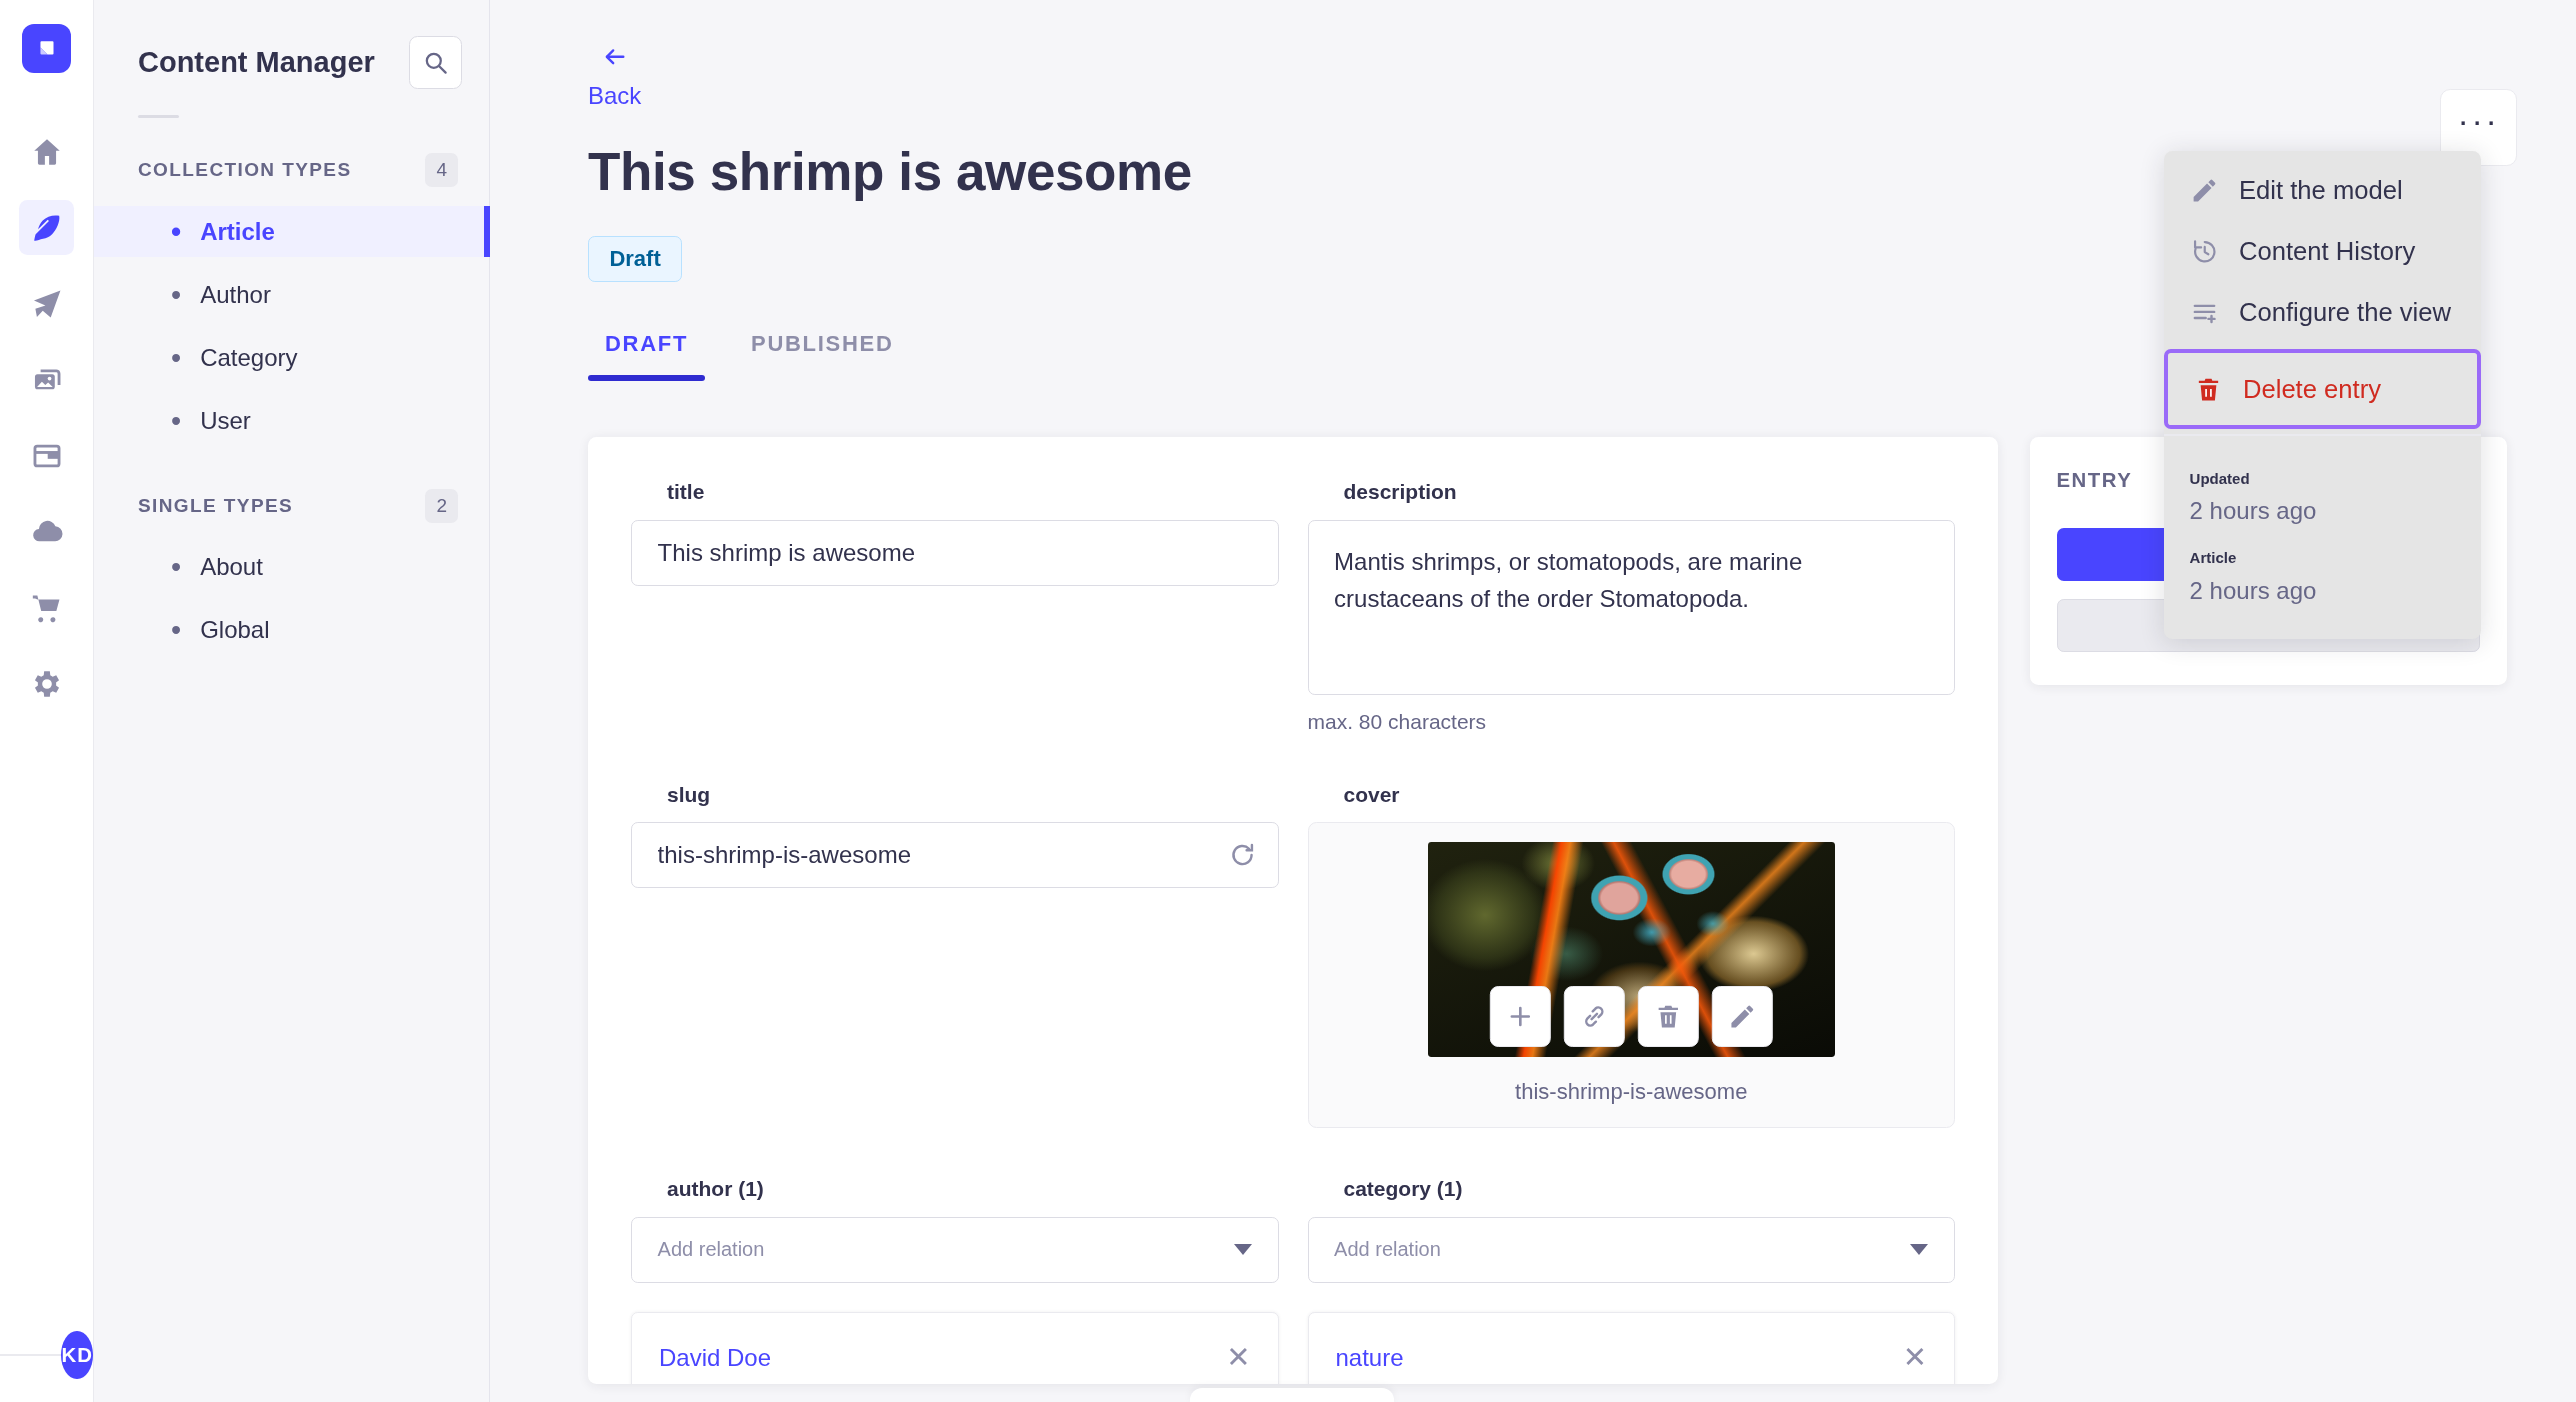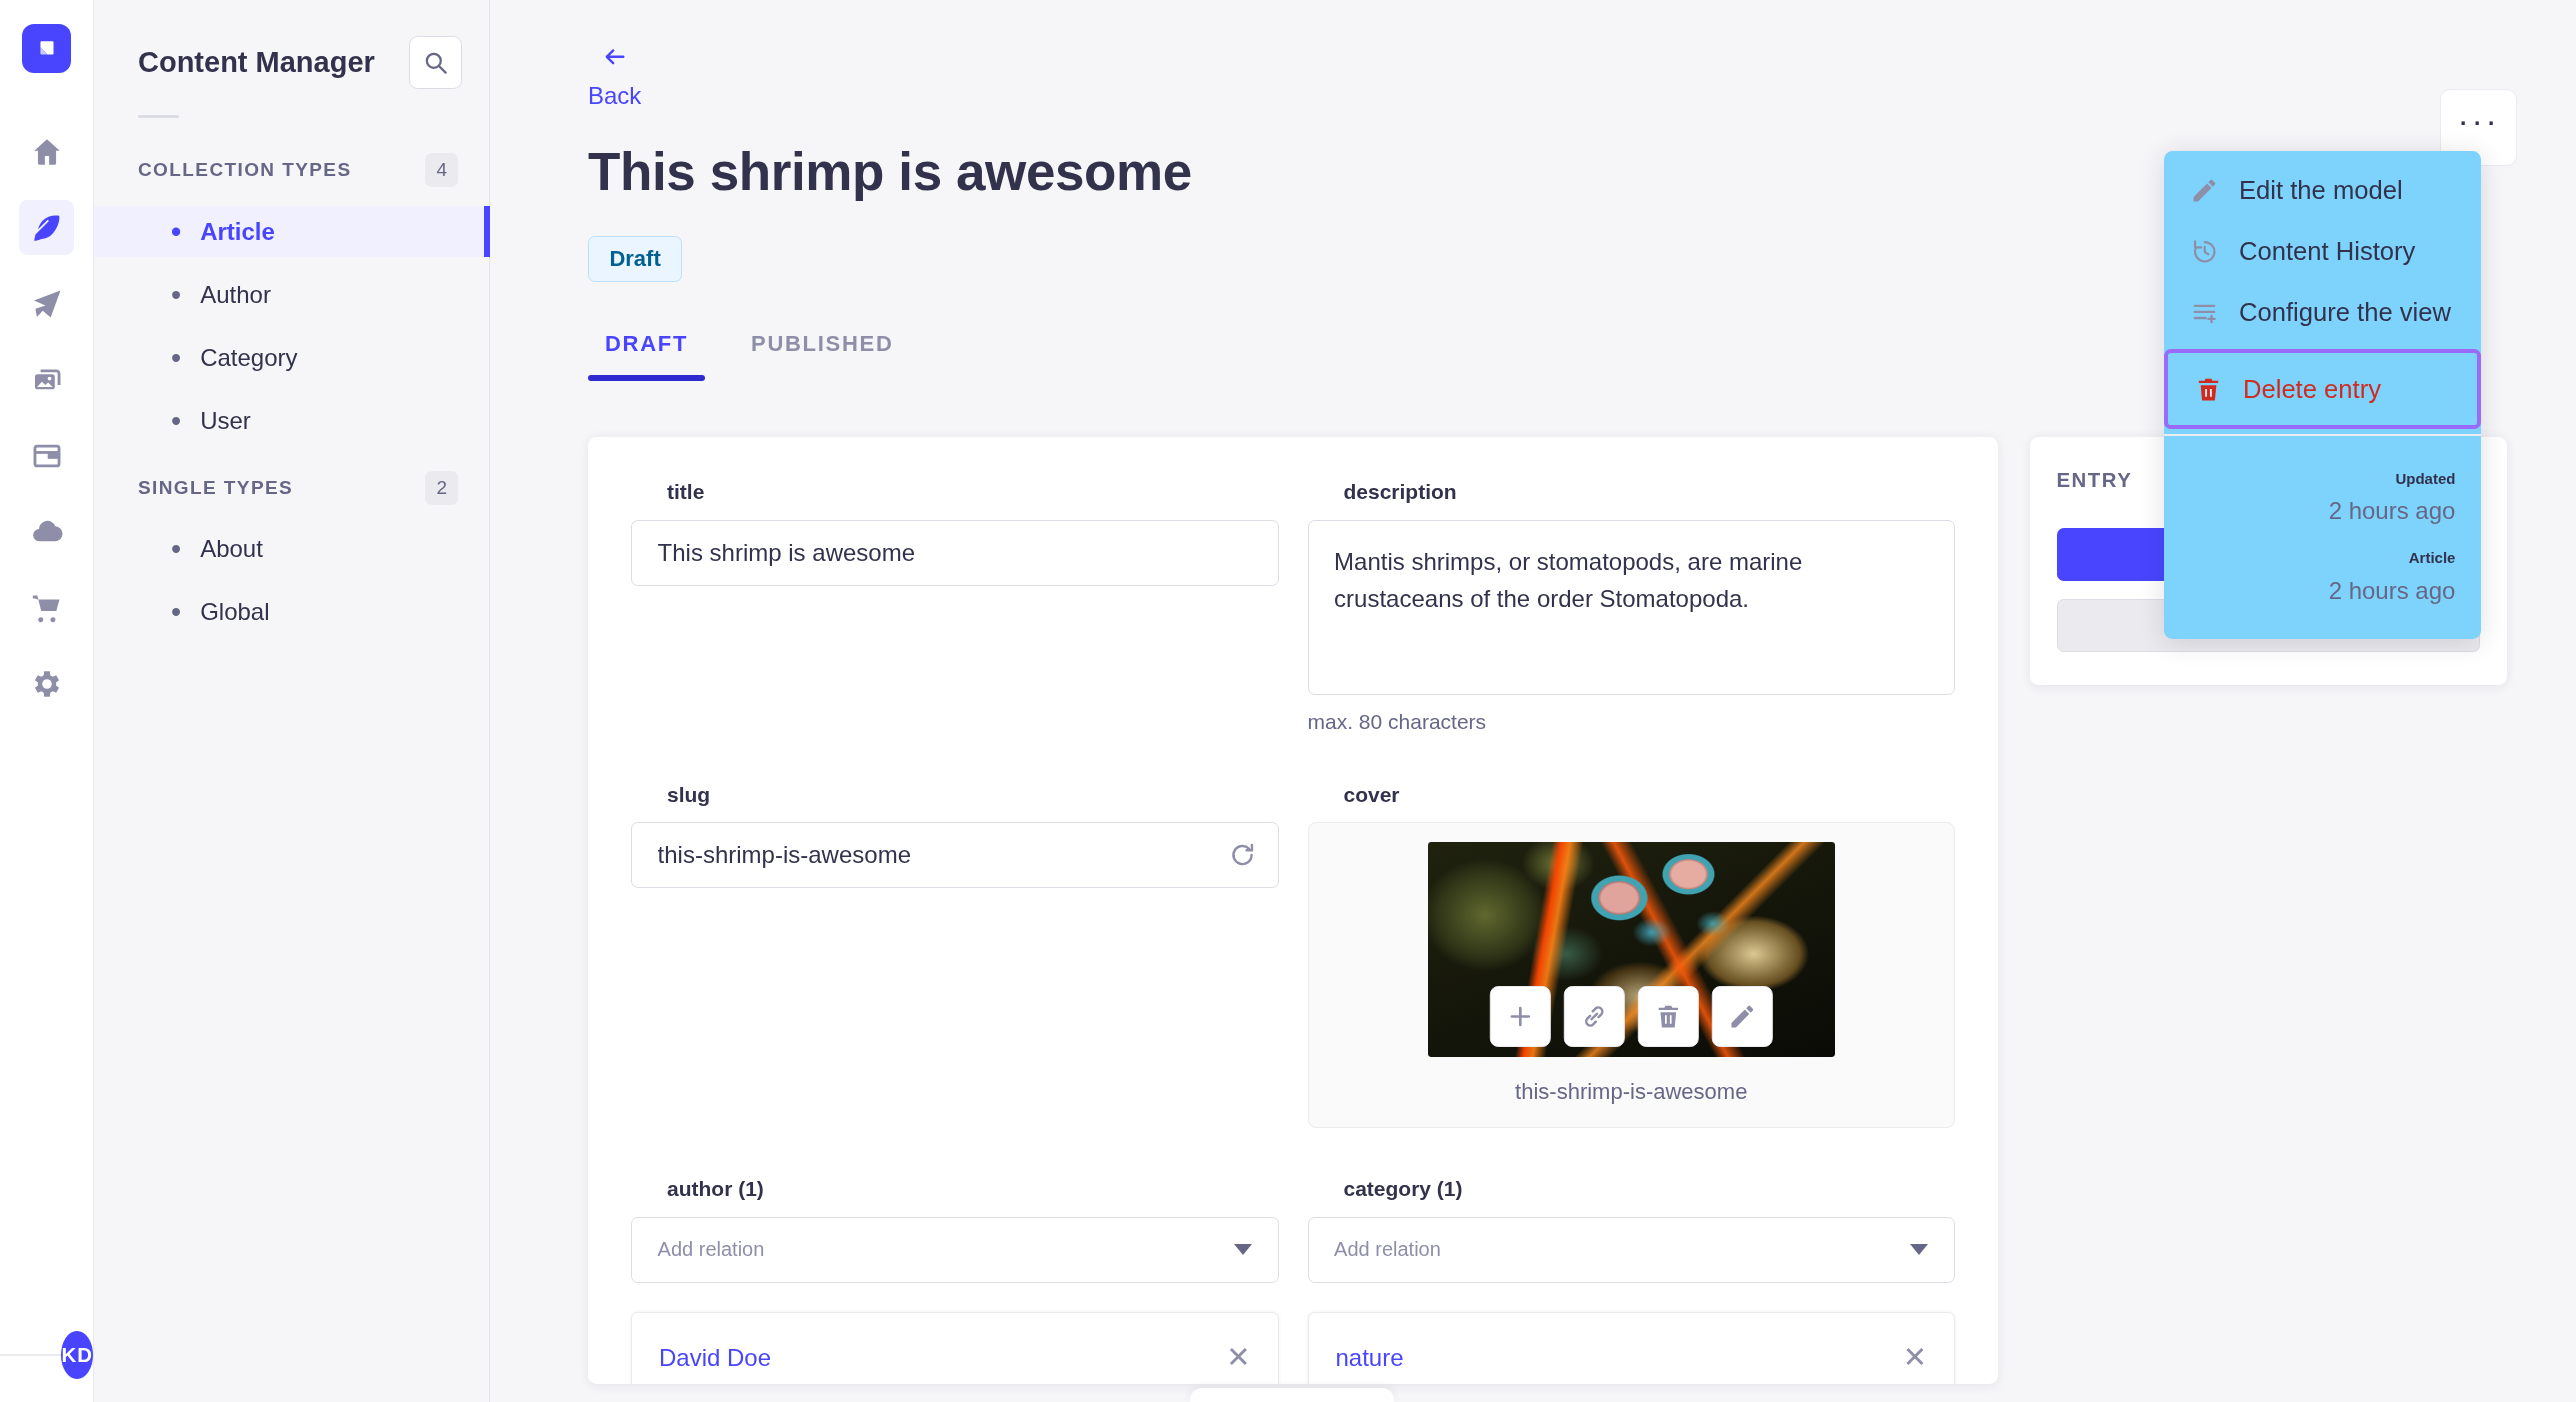--- a/index.html
+++ b/index.html
@@ -116,22 +116,22 @@
   .chip-close { color: #8e8ea9; font-size: 29px; background: none; border: none; line-height: 1; }
 
   
   .entry-col { width: 477px; flex: none; }
   .entry-card { background: #fff; border-radius: 8.5px; box-shadow: 0 1.7px 10.2px rgba(33,33,52,.08); padding: 32px 27px 31px; }
   .entry-title { font-size: 20.4px; font-weight: 700; letter-spacing: 1.5px; color: #666687; }
   .entry-btn-primary { margin-top: 36px; height: 53px; width: 100%; background: #4945ff; border: none; border-radius: 6.8px; }
   .entry-btn-secondary { margin-top: 14.5px; height: 53px; width: 100%; background: #eaeaef; border: 1.7px solid #dcdce4; border-radius: 6.8px; }
 
   
-  .menu { position: absolute; top: 151px; right: 95px; width: 317px; background: #7dd3fc; border-radius: 8.5px;
-          box-shadow: 0 3.4px 25.6px rgba(33,33,52,.14); z-index: 10; padding-top: 8.5px; text-align: right; }
+  .menu { position: absolute; top: 151px; right: 95px; width: 317px; background: #e5e5e5; border-radius: 8.5px;
+          box-shadow: 0 3.4px 25.6px rgba(33,33,52,.14); z-index: 10; padding-top: 8.5px; }
   .menu-item { display: flex; align-items: center; gap: 20.4px; height: 61px; padding: 0 25.6px; font-size: 25.6px; color: #32324d; }
   .menu-item svg { width: 29px; height: 29px; color: #8e8ea9; flex: none; }
   .menu-highlight { border: 4.3px solid #9a6af8; border-radius: 6.8px; margin: 6.8px 0 0; }
   .menu-highlight .menu-item { height: 72px; }
   .menu-item.danger { color: #d02b20; }
   .menu-item.danger svg { color: #d02b20; }
   .menu-sep { height: 1.7px; background: #eaeaef; margin-top: 5.1px; }
   .menu-meta { padding: 10.2px 25.6px 34px; }
   .meta-label { font-size: 15px; font-weight: 700; color: #32324d; margin-top: 24px; }
   .meta-value { font-size: 24px; color: #666687; margin-top: 10.2px; }
@@ -234,21 +234,21 @@
       <div class="nav-item">
         <span class="bullet">•</span>
         <span>Category</span>
       </div>
       <div class="nav-item">
         <span class="bullet">•</span>
         <span>User</span>
       </div>
     </div>
 
-    <div class="section-head" style="margin-top:4px;">
+    <div class="section-head" style="margin-top:22px;">
       <span class="section-label">SINGLE TYPES</span>
       <span class="count-badge">2</span>
     </div>
     <div class="nav-list">
       <div class="nav-item">
         <span class="bullet">•</span>
         <span>About</span>
       </div>
       <div class="nav-item">
         <span class="bullet">•</span>

